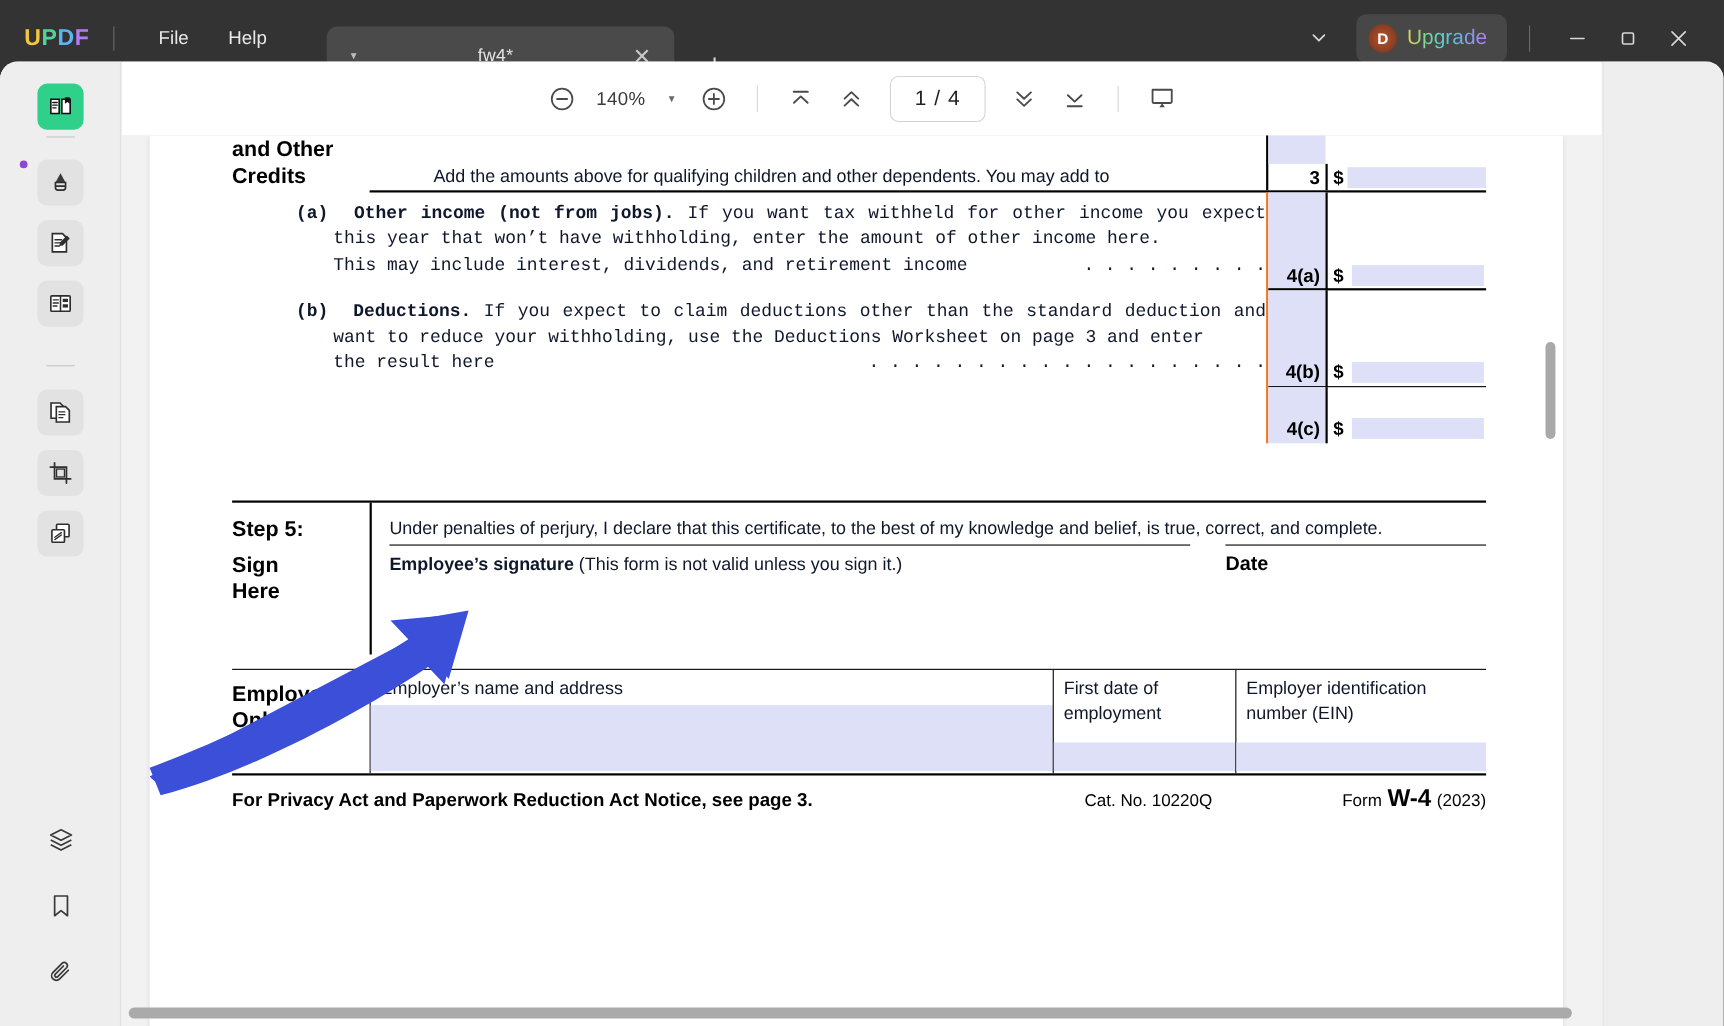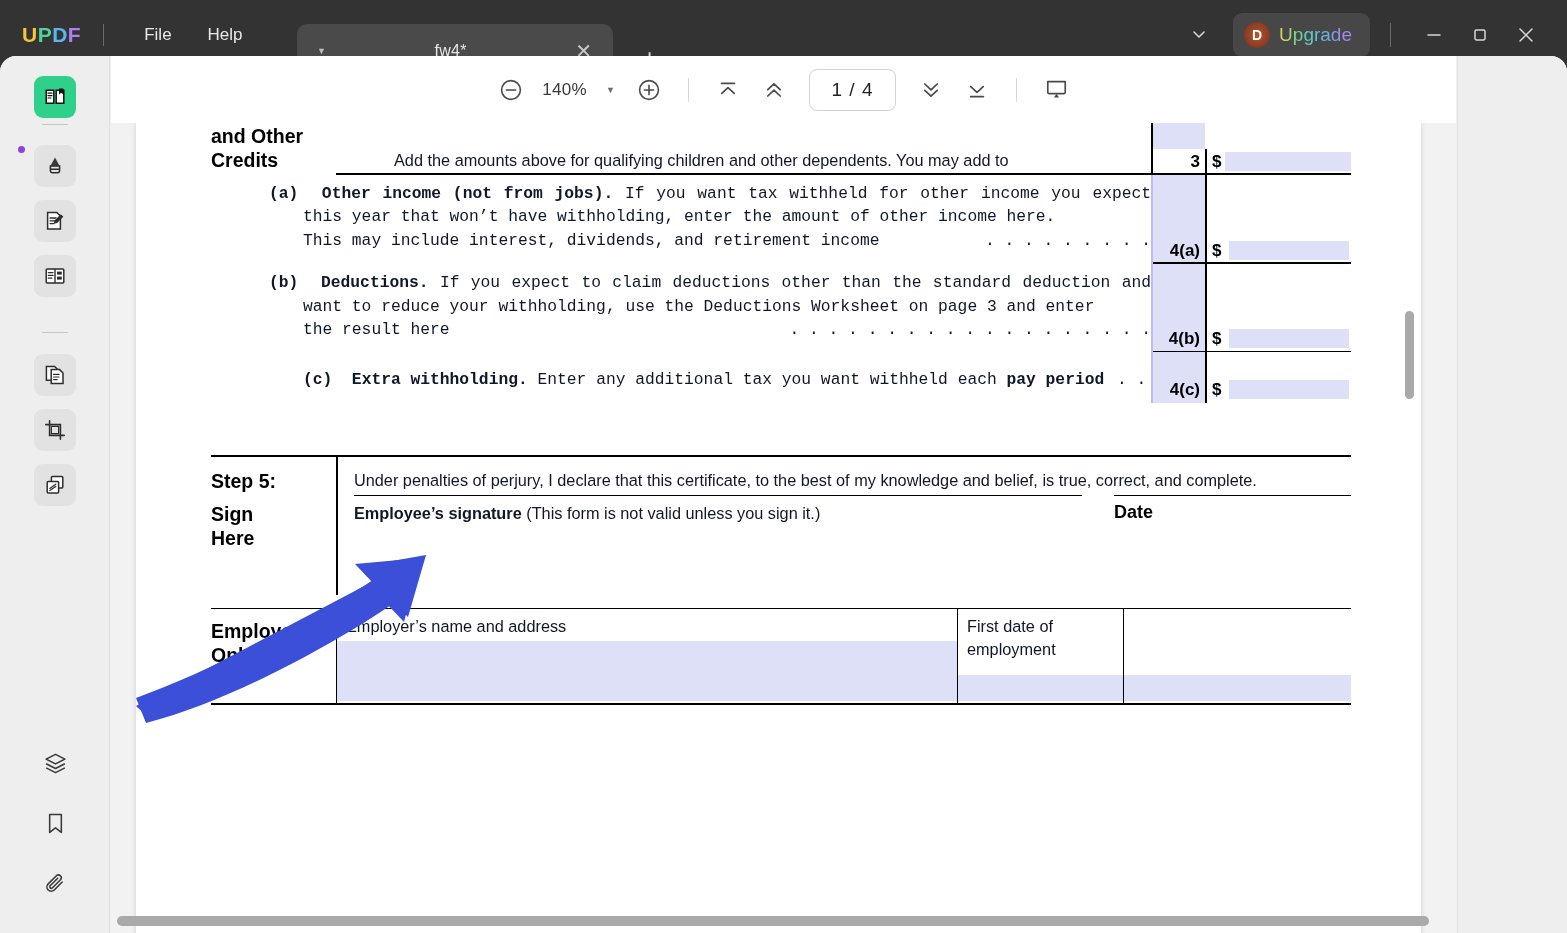--- a/index.html
+++ b/index.html
@@ -535,32 +535,23 @@
                 <span>want to reduce your withholding, use the Deductions Worksheet on page 3 and enter</span>
               </div>
               <div class="para ind" style="display:flex">
                 <span style="padding-left:34px">the result here</span>
                 <span style="flex:1"></span>
                 <span class="dotline">.   .   .   .   .   .   .   .   .   .   .   .   .   .   .   .   .   .   .</span>
               </div>
 
               <div style="height:26px"></div>
 
-              <div class="para ind" style="display:flex">
-                <span style="padding-left:34px;text-indent:-34px">
-                  <b>(c)</b>&nbsp;&nbsp;<b>Extra withholding.</b>
-                  <span>Enter any additional tax you want withheld each</span>
-                  <b>pay period</b>
-                </span>
-                <span style="flex:1"></span>
-                <span class="dotline">.   .</span>
-              </div>
-            </div>
-
-            <div style="width:200px;flex:none;border-left:2px solid #c4b5fd;position:relative">
+            </div>
+
+            <div style="width:200px;flex:none;border-left:2px solid #f97316;position:relative">
 
               <div style="height:89px;position:relative">
                 <div class="blue" style="position:absolute;left:0;top:0;width:52px;height:89px"></div>
                 <div style="position:absolute;left:52px;top:0;width:2px;height:89px;background:#000"></div>
                 <div style="position:absolute;left:0;bottom:3px;width:52px;text-align:right;padding-right:5px;font-size:17px;font-weight:bold">4(a)</div>
                 <div style="position:absolute;left:59px;bottom:3px;font-size:17px;font-weight:bold">$</div>
                 <div class="blue" style="position:absolute;left:76px;bottom:4px;right:2px;height:19px"></div>
                 <div style="position:absolute;left:0;bottom:0;right:0;height:2px;background:#000"></div>
               </div>
 
@@ -632,26 +623,40 @@
 
             <div style="width:166px;flex:none;border-left:1.5px solid #000;padding-left:9px;padding-top:6px;position:relative">
               <div class="para">
                 <div>First date of</div>
                 <div>employment</div>
               </div>
               <div class="blue" style="position:absolute;left:0;right:0;bottom:2px;height:26px"></div>
             </div>
 
             <div style="width:228px;flex:none;border-left:1.5px solid #000;padding-left:9px;padding-top:6px;position:relative">
+              <div class="para">
+                <div>Employer identification</div>
+                <div>number (EIN)</div>
+              </div>
               <div class="blue" style="position:absolute;left:0;right:0;bottom:2px;height:26px"></div>
             </div>
           </div>
 
           <div style="height:2px;background:#000"></div>
 
+          <div style="display:flex;align-items:baseline;padding-top:8px">
+            <div style="font-size:17px;font-weight:bold">For Privacy Act and Paperwork Reduction Act Notice, see page 3.</div>
+            <div style="flex:1"></div>
+            <div style="font-size:15.5px;margin-right:118px">Cat. No. 10220Q</div>
+            <div style="display:flex;align-items:baseline;gap:5px">
+              <span style="font-size:15.5px">Form</span>
+              <span style="font-size:22px;font-weight:bold">W-4</span>
+              <span style="font-size:15.5px">(2023)</span>
+            </div>
+          </div>
 
         </div>
 
         <svg id="blue-arrow" width="1285" height="828" viewBox="0 0 1285 828">
           <path d="M0 583 L236 459 L219 441 L285 435 L268 499 L250 480 L16 598 Z" fill="#3b4fd8"></path>
           <path d="M0 575 C 80 545, 180 495, 240 455 L 228 443 L 290 432 L 272 494 L 258 480 C 200 520, 95 578, 10 600 Z" fill="#3b4fd8"></path>
         </svg>
 
         <div id="vscroll-track">
           <div id="vscroll-thumb"></div>

